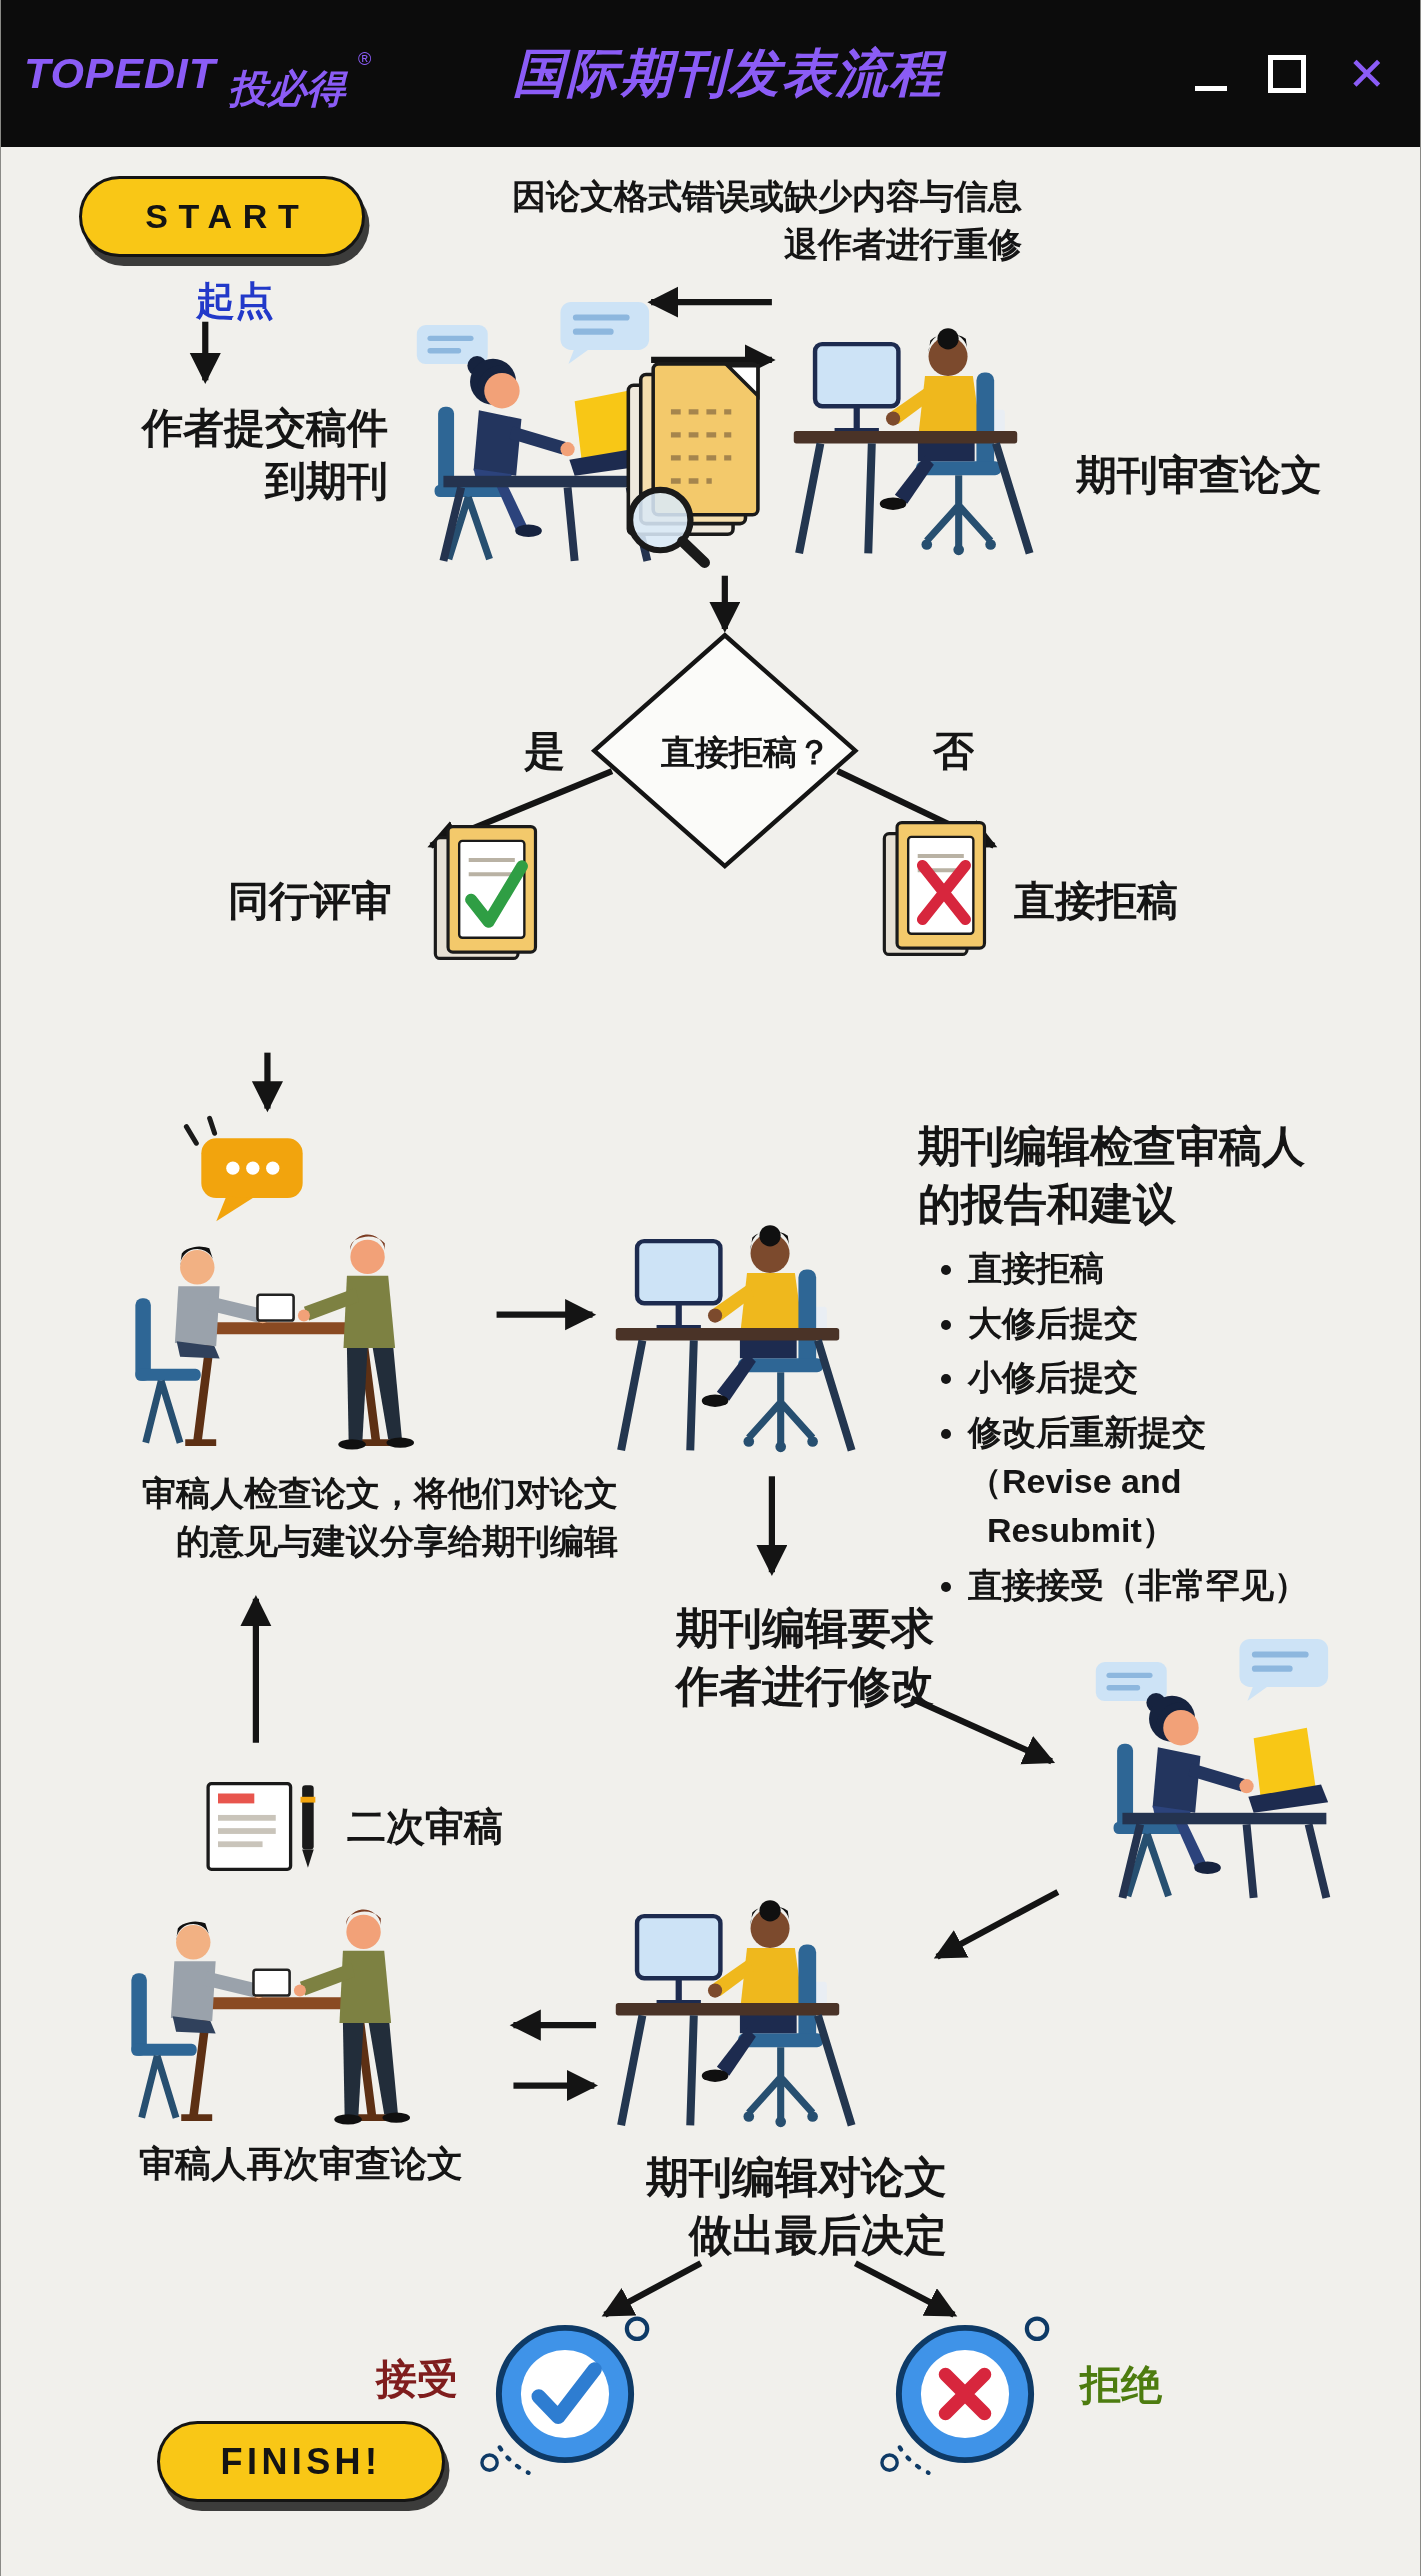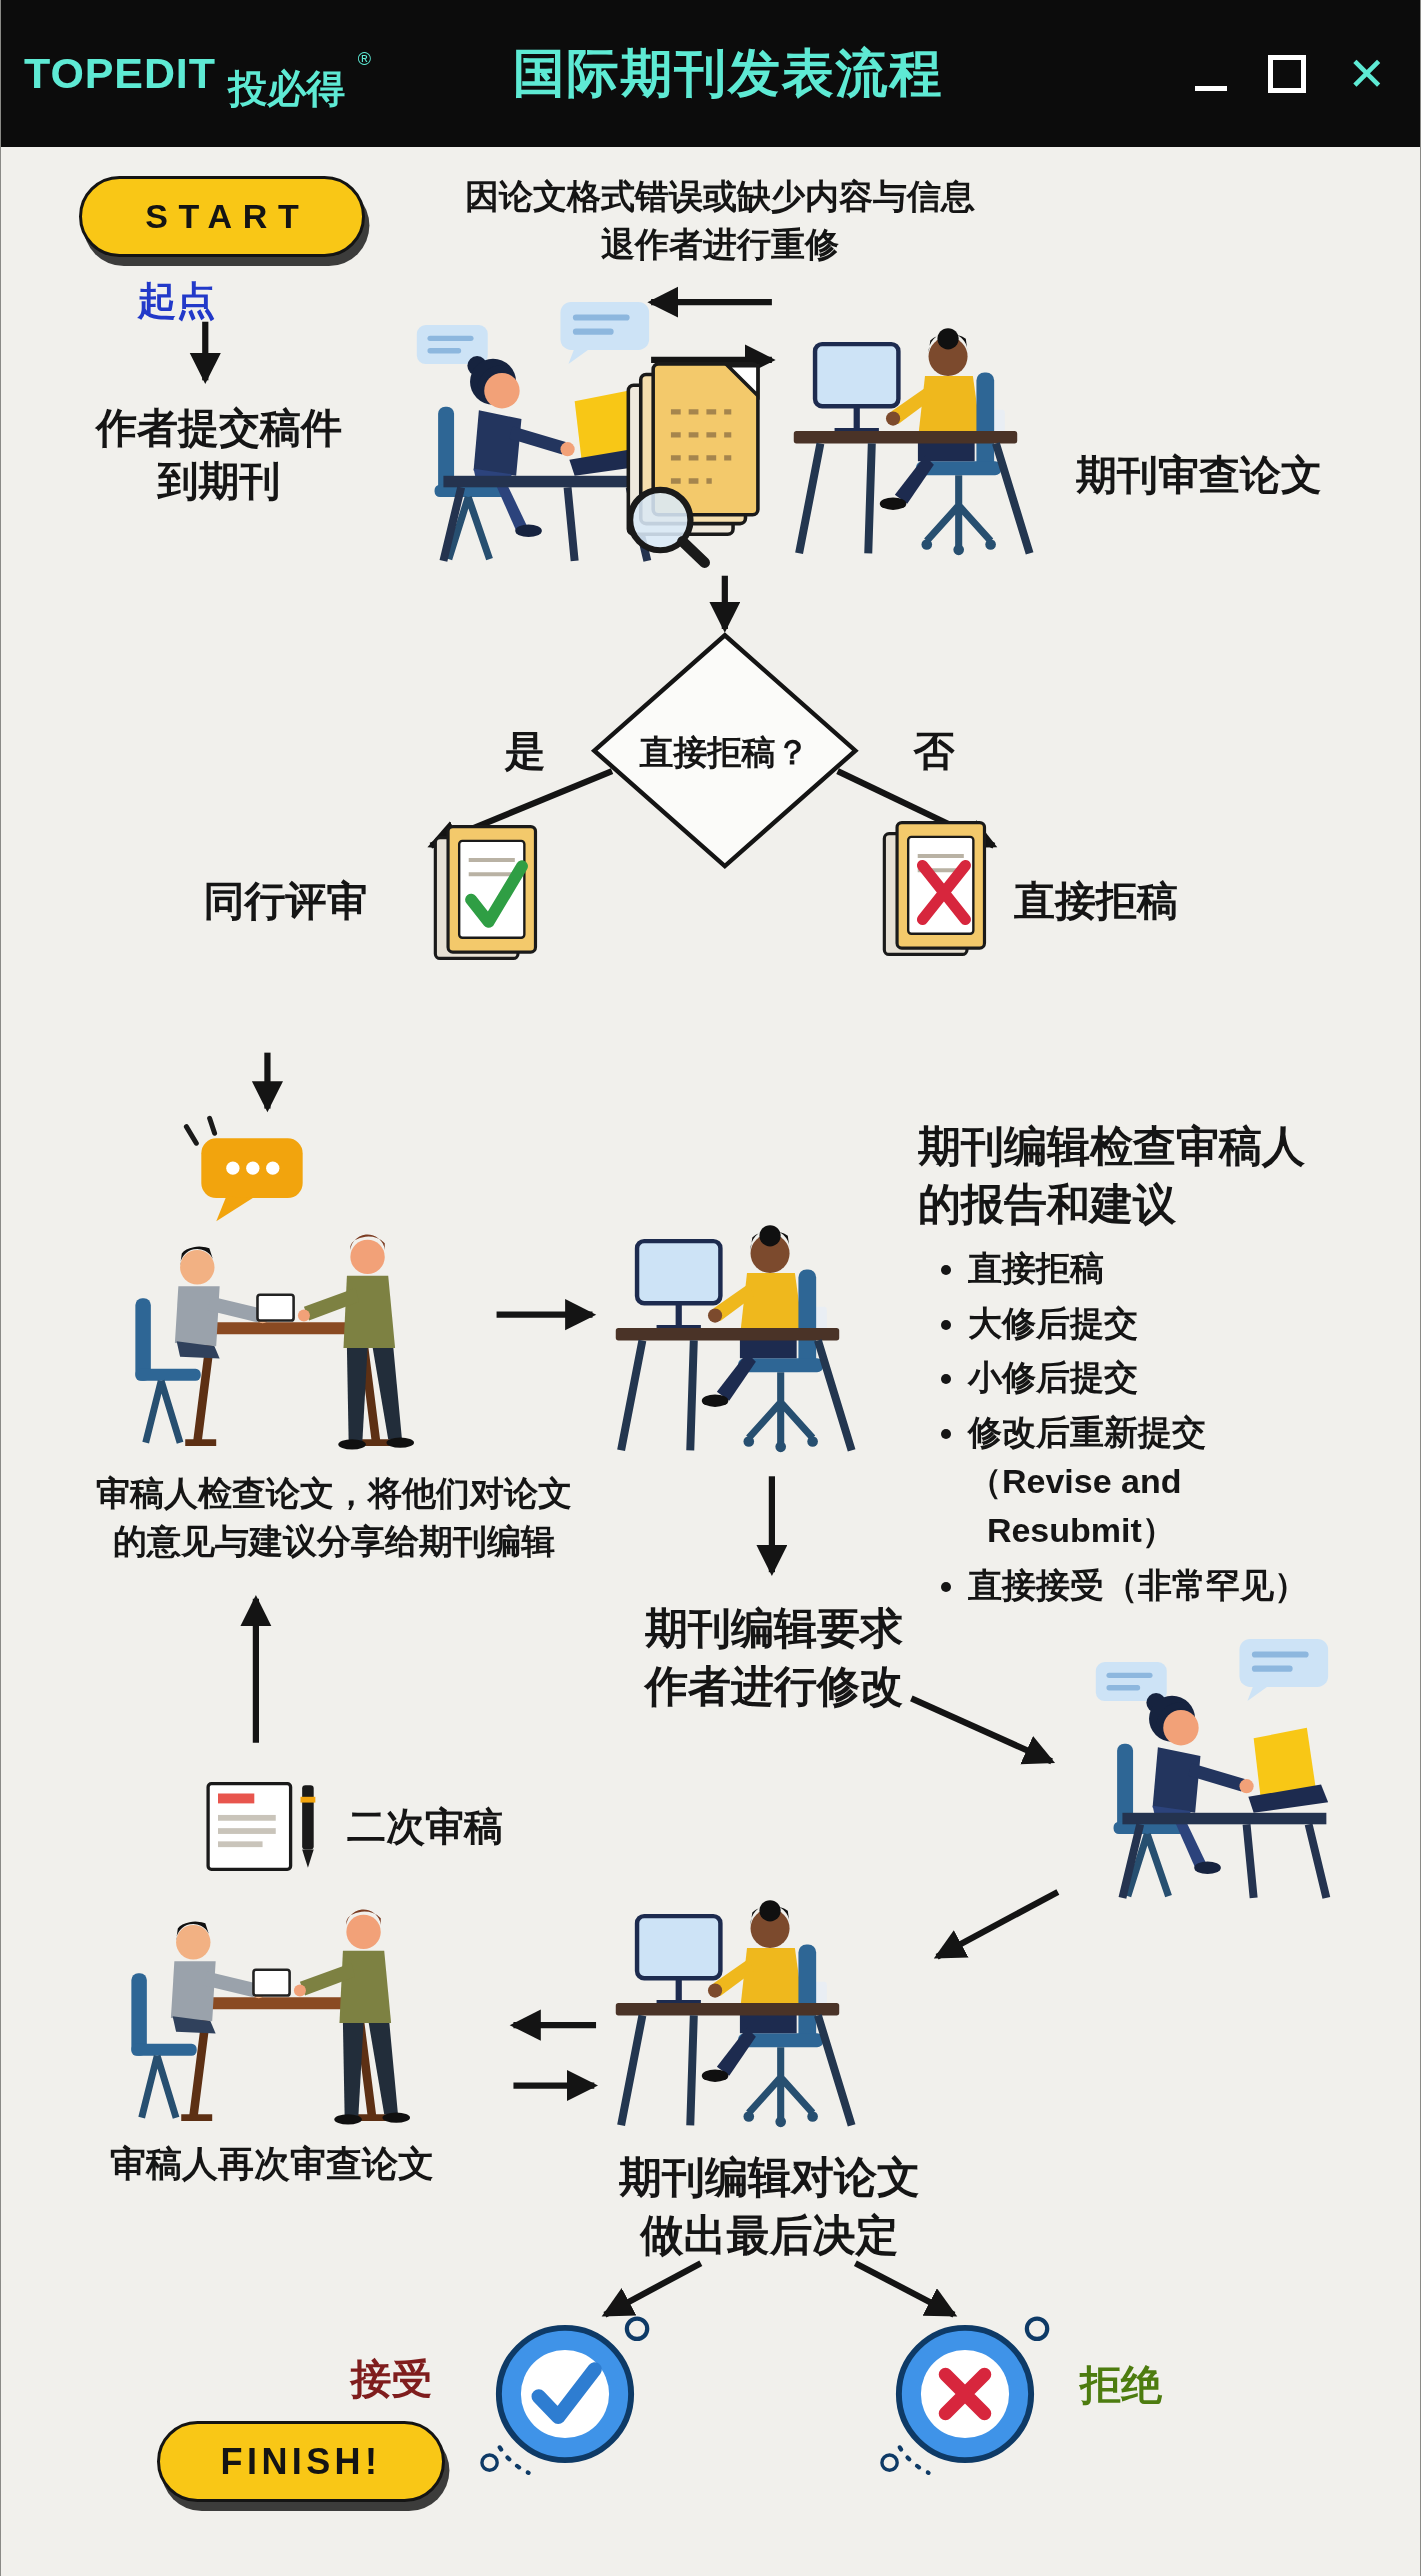--- a/index.html
+++ b/index.html
@@ -1,24 +1,24 @@
 <!DOCTYPE html>
 <html style="font-size:14px"><head>
 <meta charset="utf-8">
 <style>
   html,body{margin:0;padding:0;background:#f1f0ec;font-family:"Liberation Sans","DejaVu Sans",sans-serif;}
   .canvas{position:relative;width:1421px;height:2576px;background:#f1f0ec;overflow:hidden;box-sizing:border-box;
           border-left:1.8px solid #8a8a86;border-right:1.8px solid #8a8a86;}
   .abs{position:absolute;}
   .txt{color:#151515;}
   .pre{white-space:pre-line;}
-  .center{text-align:center;}
+  .center{text-align:right;}
 
   
-  .hdr{position:absolute;left:0;top:0;width:1421px;height:147px;background:#0c0c0c;color:#5eead4;}
+  .hdr{position:absolute;left:0;top:0;width:1421px;height:147px;background:#0c0c0c;color:#8b5cf6;font-style:italic;}
   .logo{position:absolute;left:23px;top:0;height:147px;display:flex;align-items:center;gap:12.4px;}
   .logo-en{font-size:43px;font-weight:800;letter-spacing:0.9px;}
   .logo-cn{font-size:39px;font-weight:700;margin-top:30px;}
   .logo-reg{font-size:18px;vertical-align:super;position:relative;top:-14px;}
   .hdr-title{position:absolute;left:0;right:0;top:0;height:147px;display:flex;align-items:center;justify-content:center;
              font-size:52px;font-weight:700;letter-spacing:1.8px;padding-left:33px;}
   .winctl{position:absolute;right:36px;top:0;height:147px;display:flex;align-items:center;gap:41px;}
   .ic-min{width:32px;height:5.3px;background:#fff;margin-top:30px;}
   .ic-max{width:28px;height:28px;border:5.3px solid #fff;}
   .ic-close{font-size:46px;font-weight:700;line-height:1;}

